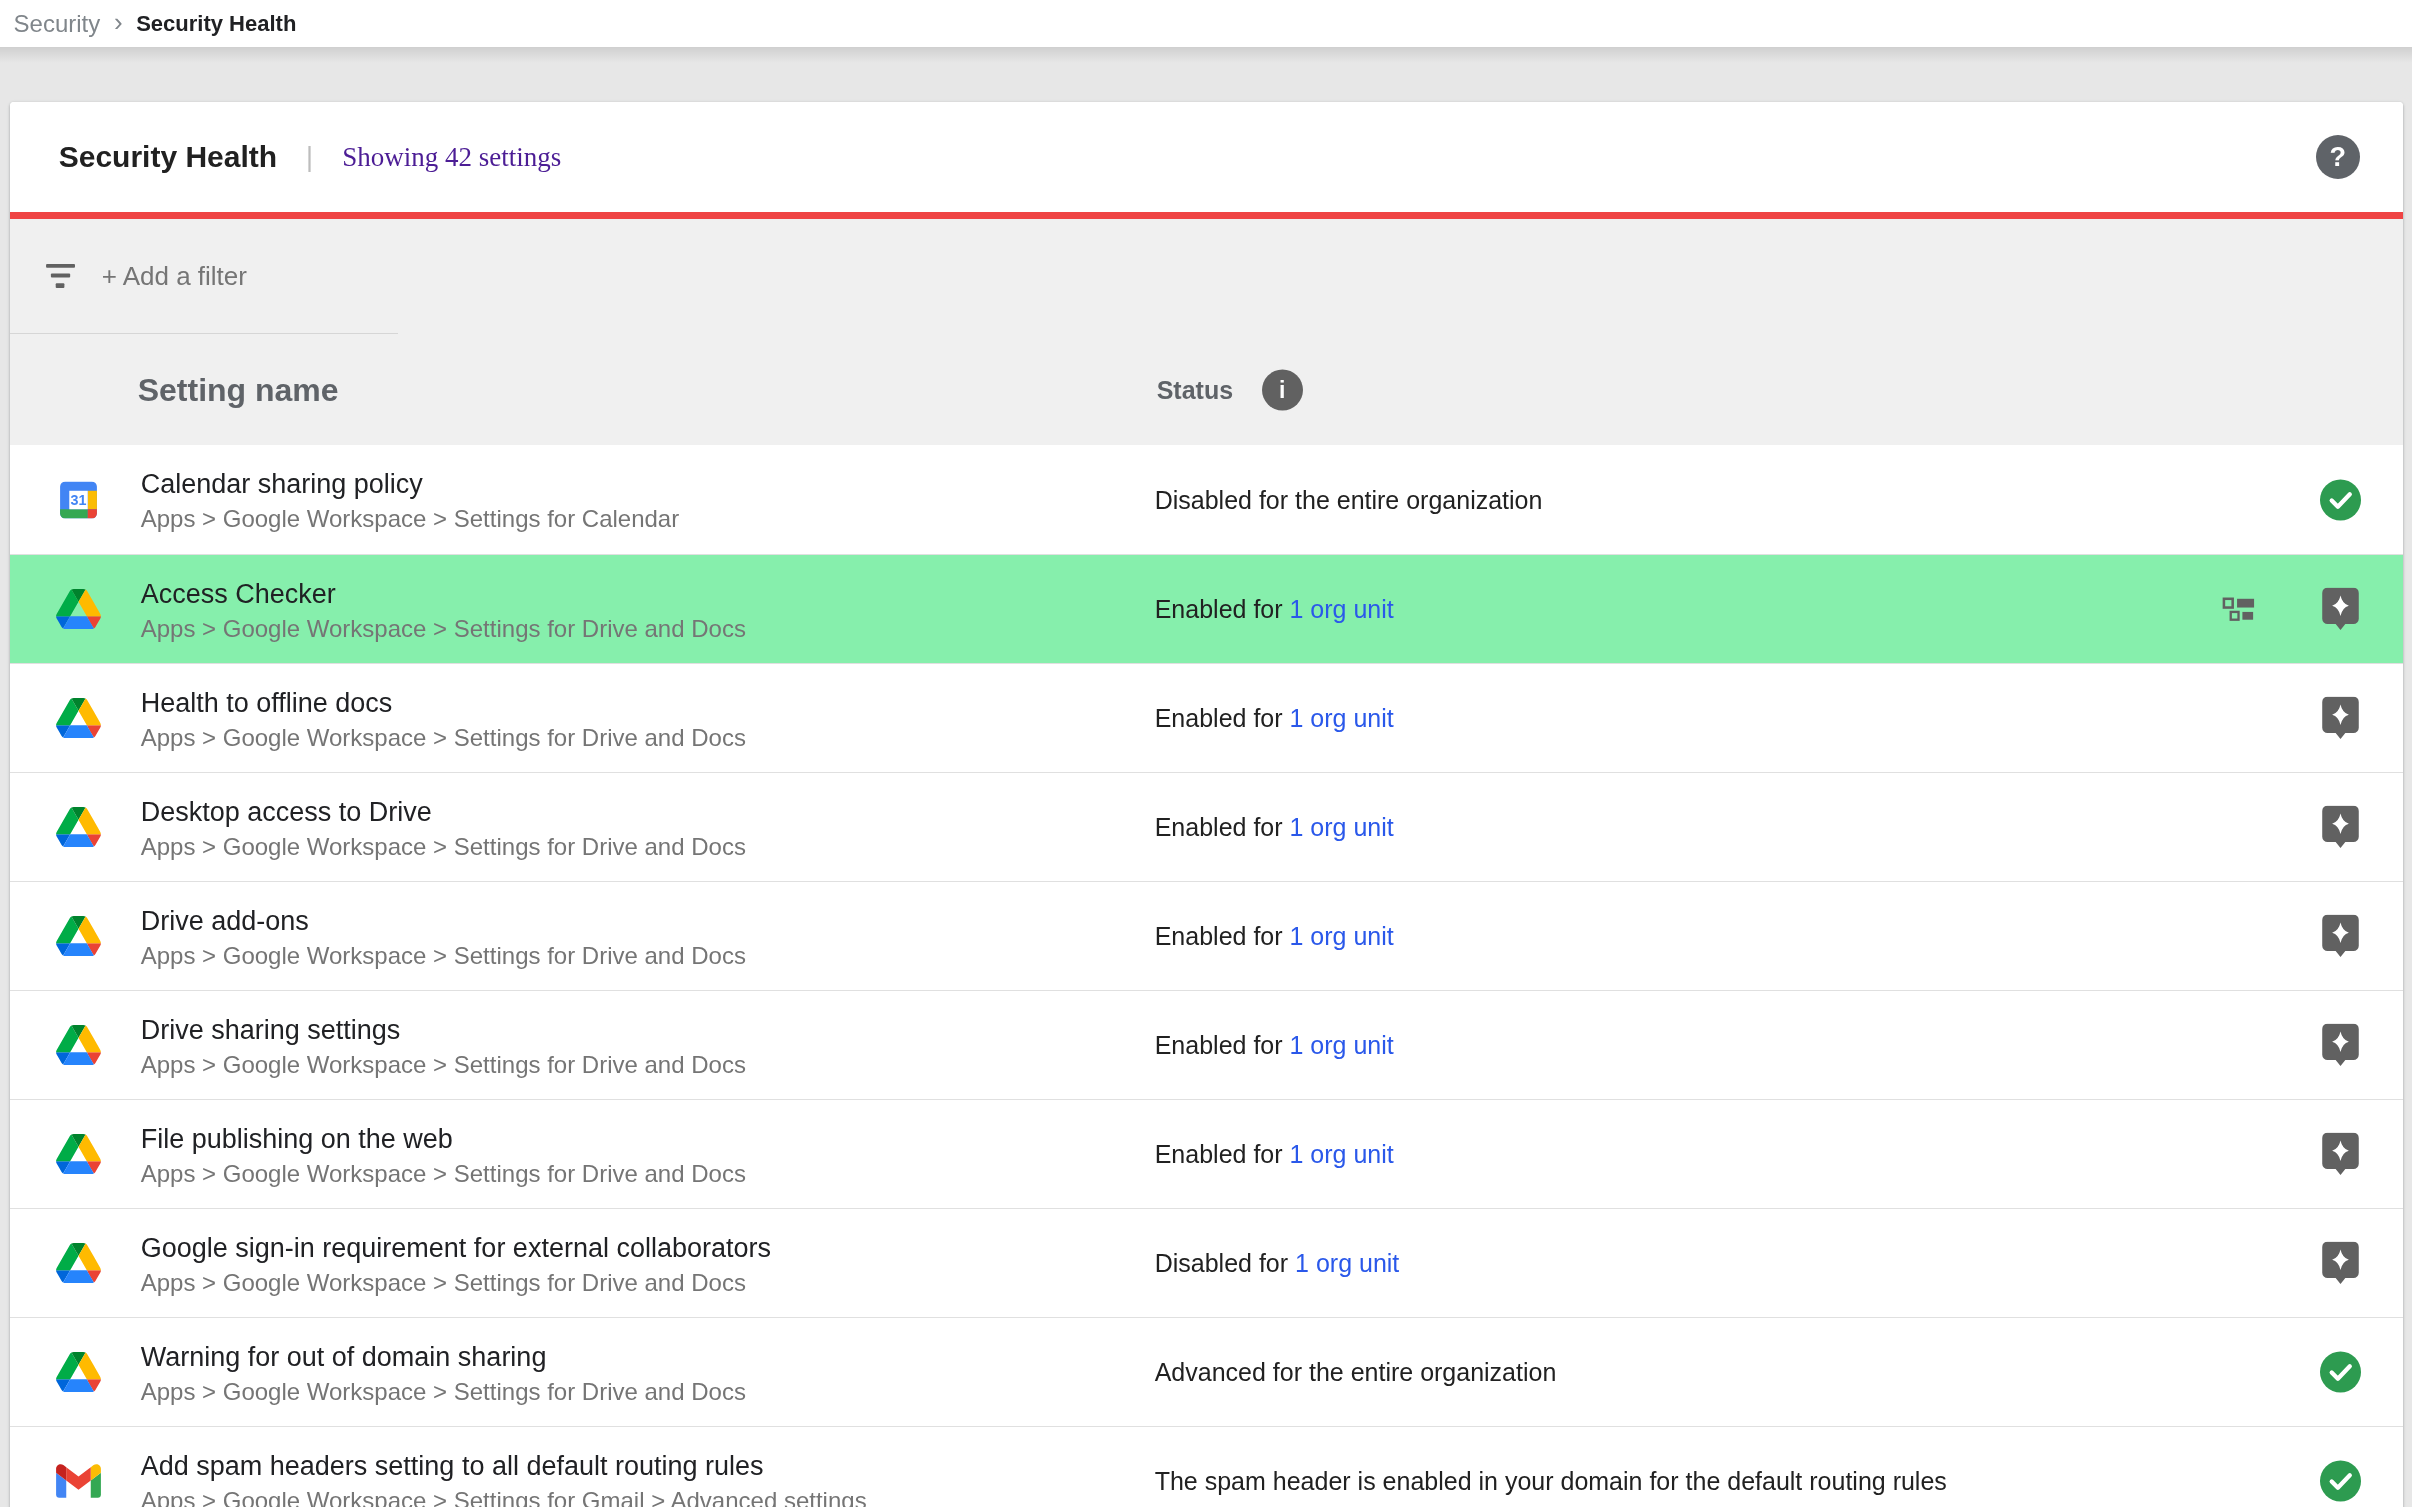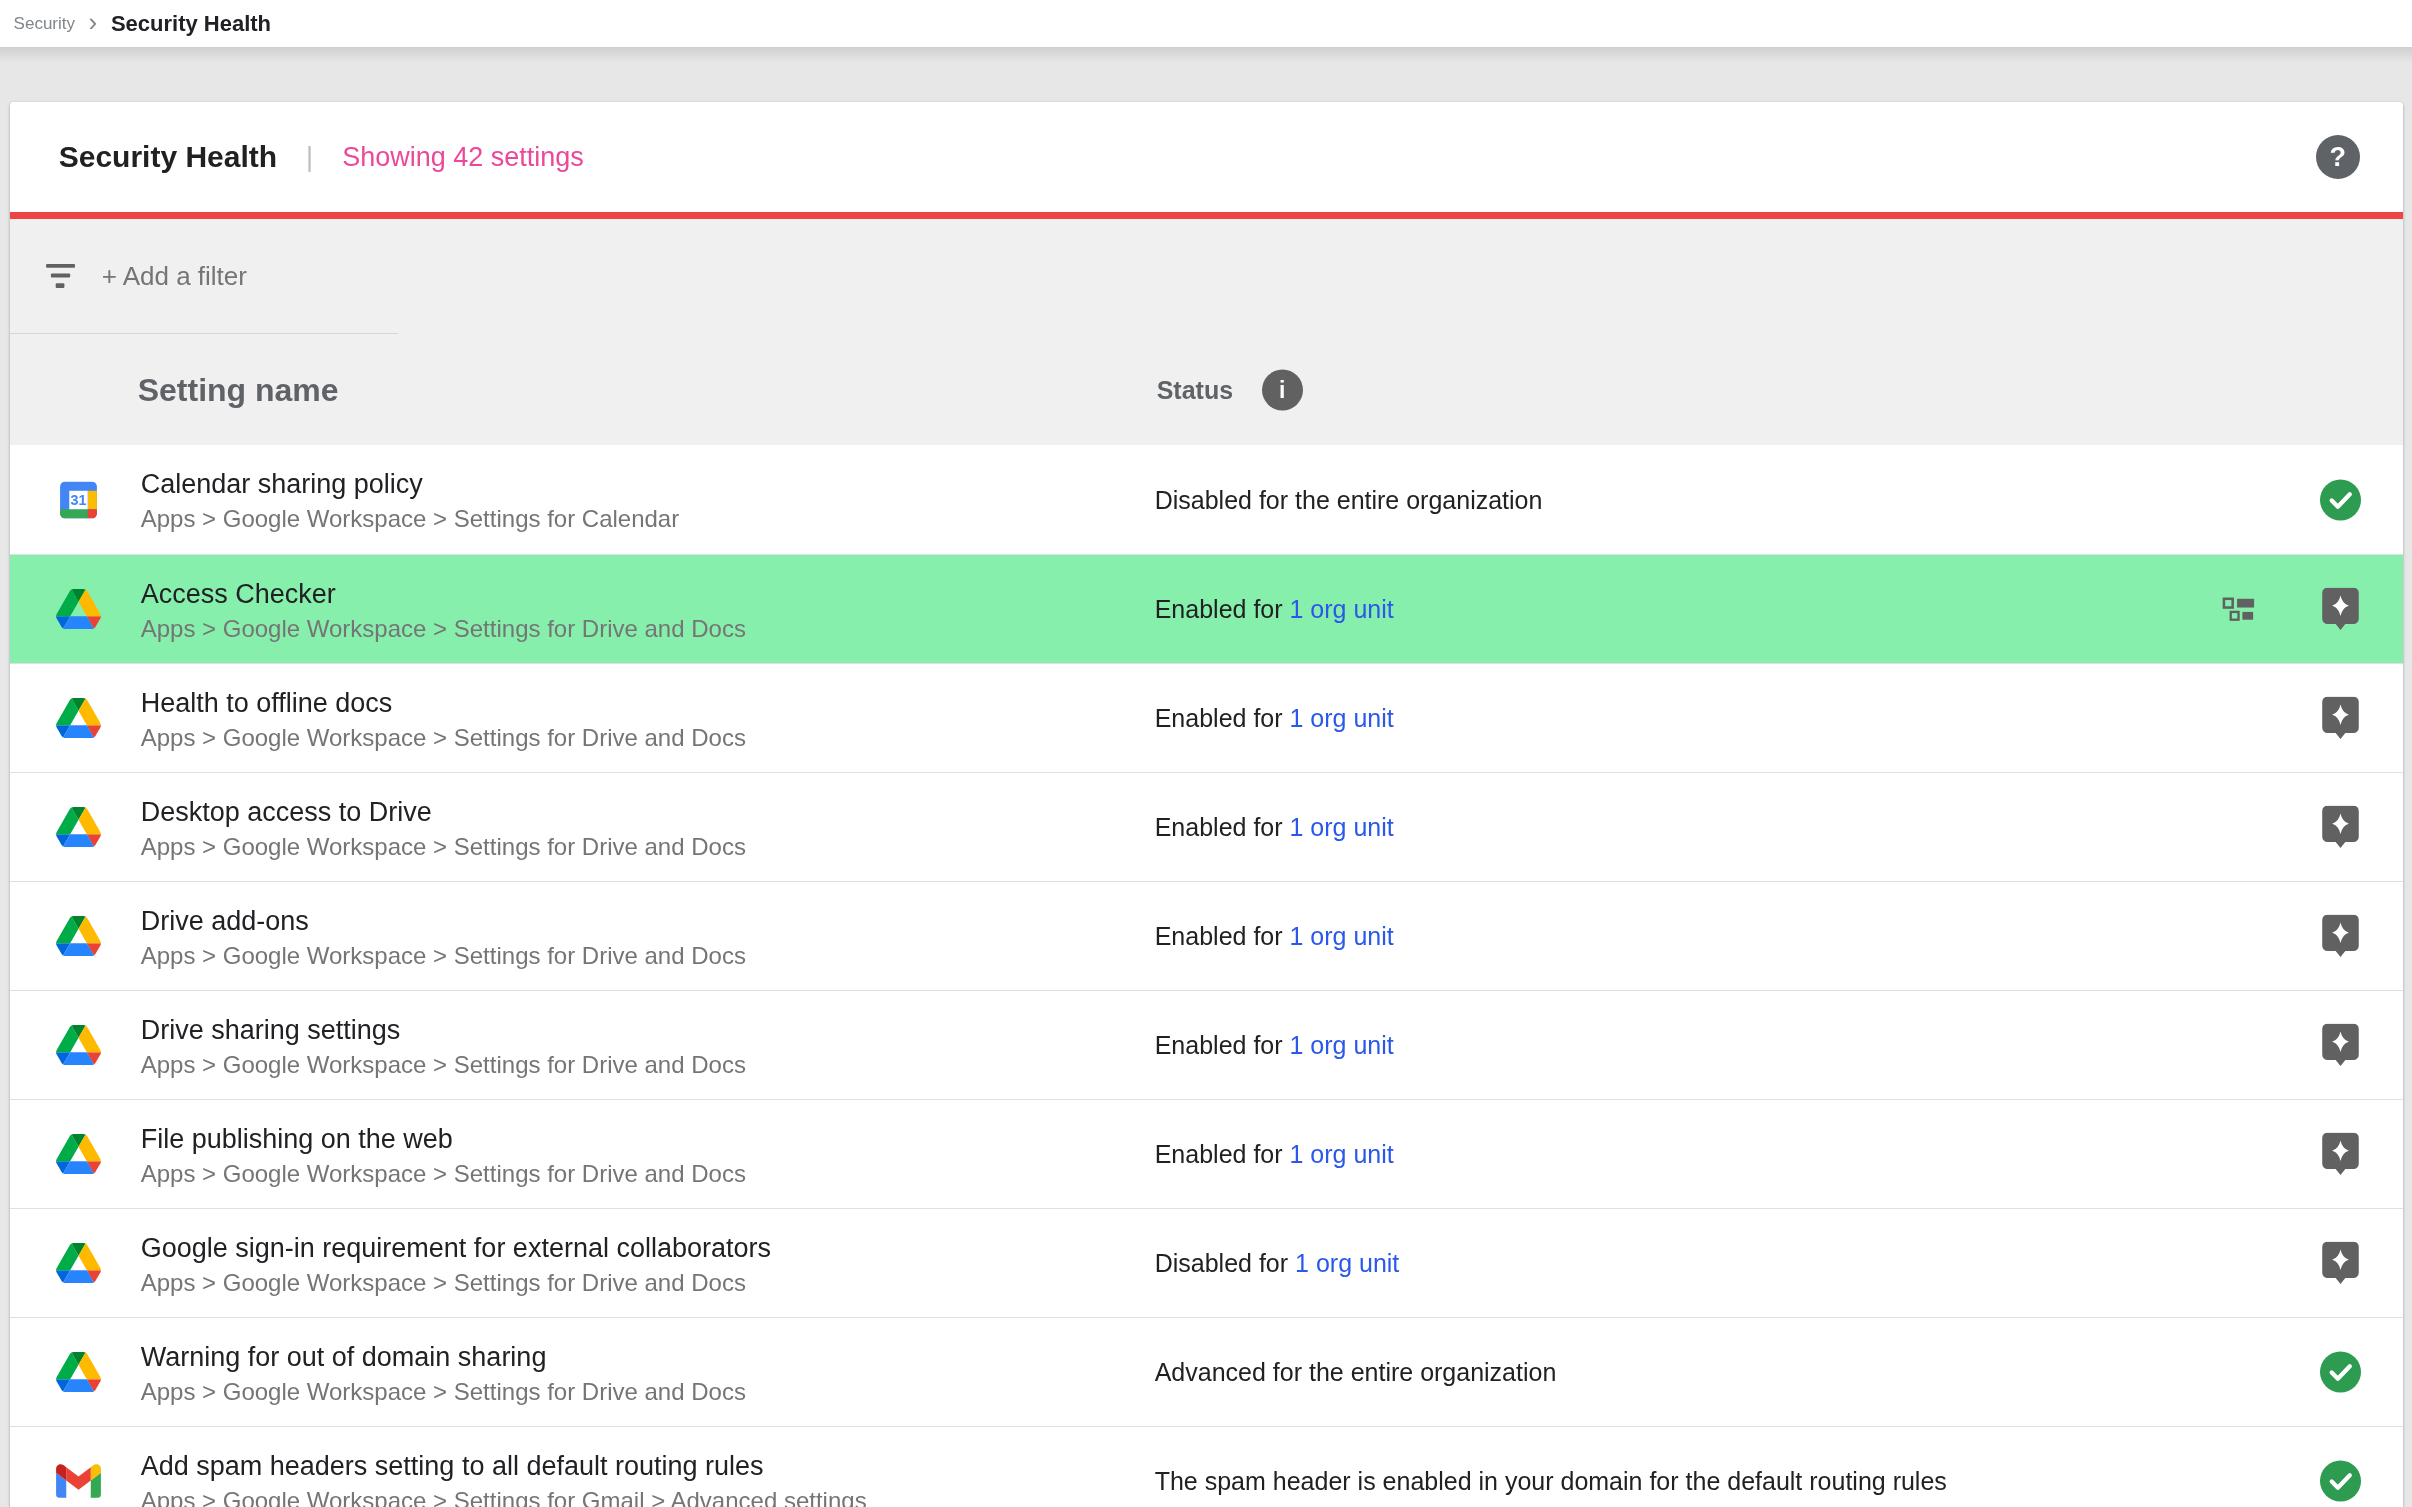--- a/index.html
+++ b/index.html
@@ -13,21 +13,21 @@
   }
 
   
   .topbar{
     position:absolute; top:0; left:0; right:0; height:47px;
     background:#ffffff;
     display:flex; align-items:center;
     padding-left:13.6px;
     z-index:5;
   }
-  .crumb-parent{ font-size:17px; color:#80868b; }
+  .crumb-parent{ font-size:24px; color:#80868b; }
   .crumb-sep{ font-size:26px; color:#80868b; margin:0 13.6px; line-height:1; transform:translateY(-1.9px);}
   .crumb-current{ font-size:22px; color:#202124; font-weight:600; }
   .topbar-shadow{
     position:absolute; top:47px; left:0; right:0; height:15.5px;
     background:linear-gradient(rgba(0,0,0,0.10), rgba(0,0,0,0));
     z-index:4;
   }
 
   
   .card{
@@ -39,21 +39,21 @@
   }
 
   .card-header{
     height:110px;
     display:flex; align-items:center;
     padding-left:49px; padding-right:43px;
     background:#fff;
   }
   .card-title{ font-size:30px; font-weight:700; color:#212121; }
   .card-title-divider{ font-size:27px; color:#bdbdbd; margin:0 29px; font-weight:400;}
-  .card-subtitle{ font-size:27px; color:#ec4899; }
+  .card-subtitle{ font-size:27px; color:#4c1d95;font-family:Liberation Serif, serif; }
   .header-spacer{ flex:1; }
   .help-btn{
     width:44px; height:44px; border-radius:50%;
     background:#5f6368; color:#fff;
     display:flex; align-items:center; justify-content:center;
     font-size:27px; font-weight:700;
     cursor:pointer;
   }
 
   

